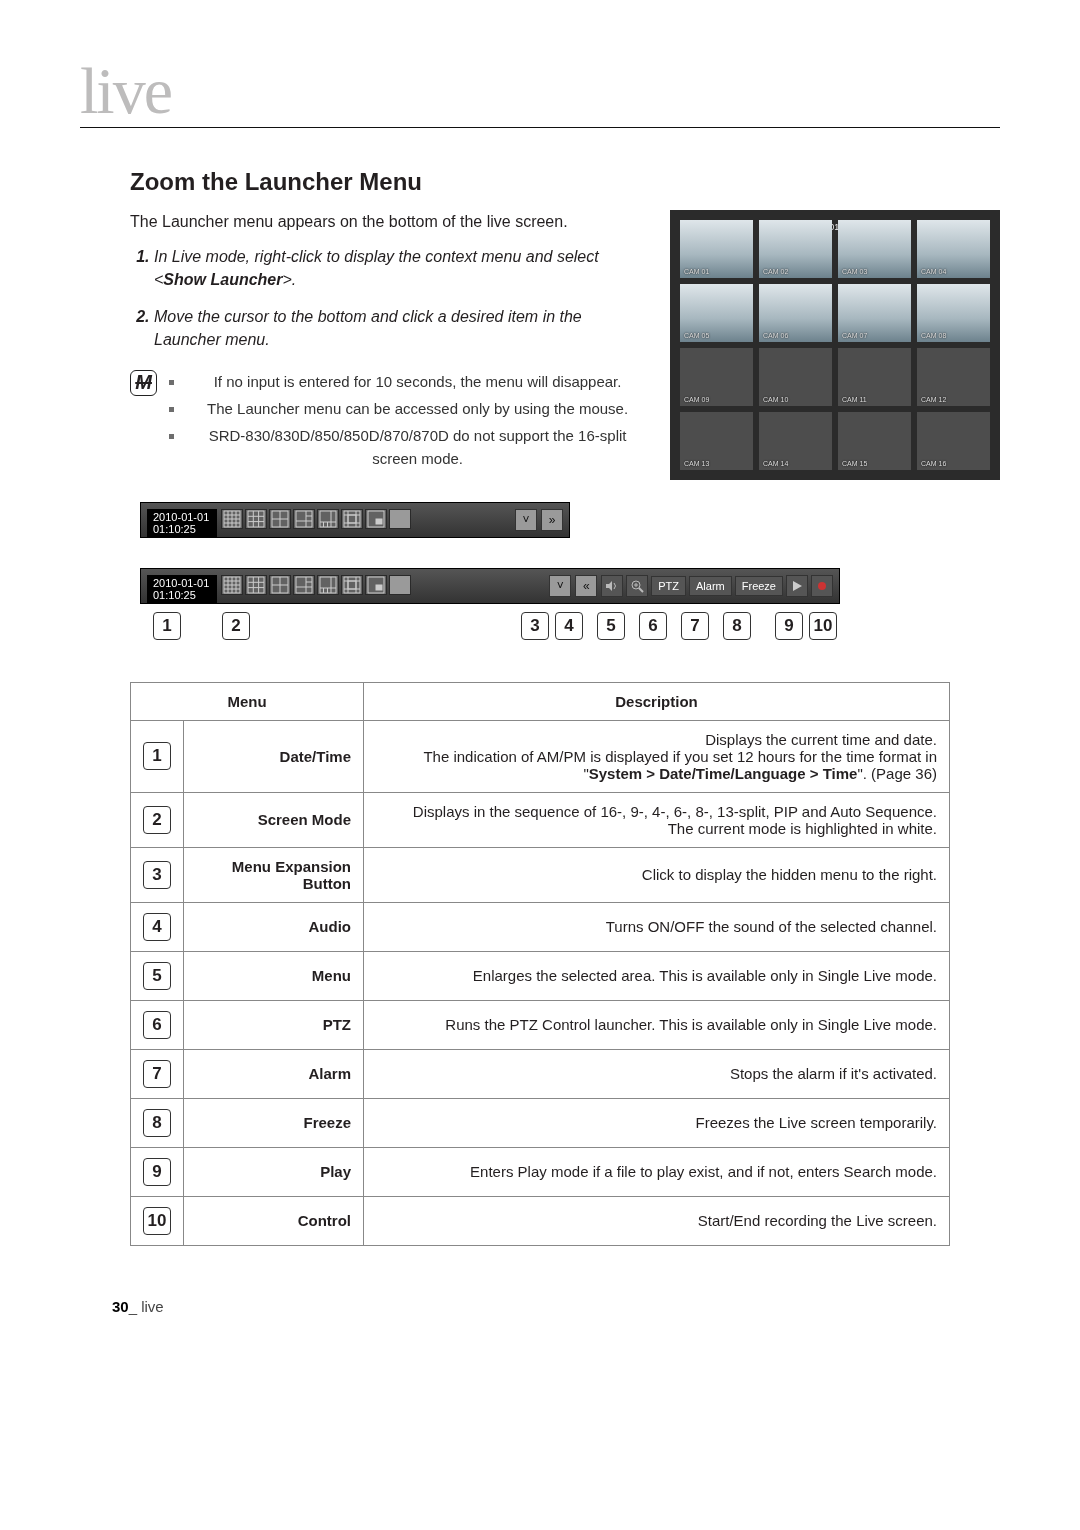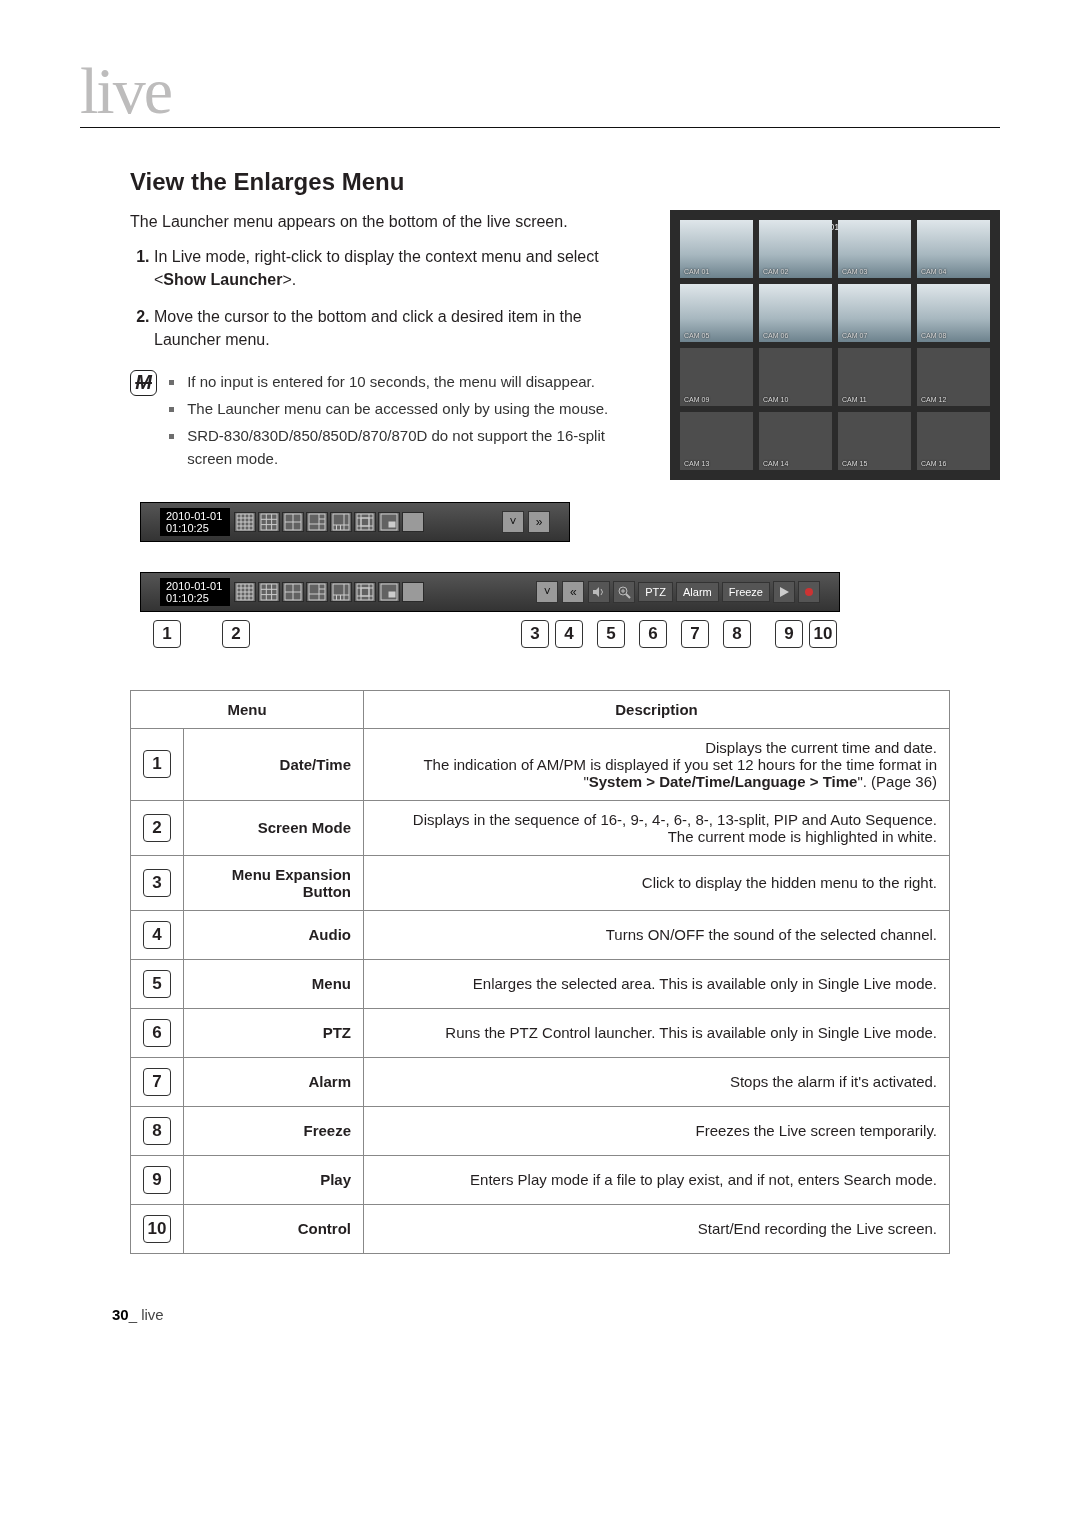--- a/index.html
+++ b/index.html
@@ -32,34 +32,34 @@
     margin: 0 0 14px 0;
     padding-left: 50px;
   }
 
   
   .intro-row { display: flex; align-items: flex-start; padding-left: 50px; gap: 22px; }
   .intro-text { flex: 1; font-size: 16px; line-height: 1.45; }
   .intro-text p { margin: 0 0 12px 0; }
 
   .ol { padding-left: 24px; margin: 10px 0; }
-  .ol li { margin-bottom: 14px; }
+  .ol li { margin-bottom: 14px; font-style: italic; }
   .ol li::marker { font-weight: bold; }
 
   .note-block { display: flex; align-items: flex-start; gap: 10px; margin-top: 18px; }
   .note-icon {
     width: 30px; height: 26px;
     border: 1.5px solid #222;
     border-radius: 6px;
     display: flex; align-items: center; justify-content: center;
     font-style: italic; font-weight: bold; font-size: 20px;
     text-decoration: line-through;
   }
   .note-list { margin: 0; padding-left: 18px; font-size: 15px; line-height: 1.55; }
-  .note-list li { list-style: square; color: #6d6d6d; padding-left: 2px; margin-bottom: 4px; }
+  .note-list li { list-style: square; color: #6d6d6d; padding-left: 2px; margin-bottom: 4px; text-align: center; }
   .note-list li span { color: #333; }
 
   
   .preview {
     width: 330px; flex-shrink: 0;
     background: #2b2b2b;
     padding: 10px;
     display: grid;
     grid-template-columns: repeat(4, 1fr);
     gap: 6px;
@@ -83,22 +83,22 @@
   }
 
   
   .launcher-bar {
     margin: 22px 0 0 60px;
     width: 430px;
     height: 36px;
     background: linear-gradient(#555,#333);
     border: 1px solid #000;
     display: flex;
-    align-items: center;
-    padding: 19px;
+    align-items: flex-start;
+    padding: 6px;
     gap: 4px;
   }
   .launcher-bar .dt {
     background: #000; color: #fff;
     font-size: 11px; line-height: 1.1;
     padding: 2px 6px; min-width: 70px;
   }
   .launcher-bar .mode-icons { display: flex; gap: 2px; flex: 1; }
   .mode-icons span {
     width: 22px; height: 20px; background: #626262;
@@ -152,21 +152,21 @@
 
 </style>
 </head>
 <body>
 
 <div class="page">
 
   <div class="header-title">live</div>
   <hr class="header-rule">
 
-  <h2 class="section-heading">View the Enlarges Menu</h2>
+  <h2 class="section-heading">Zoom the Launcher Menu</h2>
 
   <div class="intro-row">
     <div class="intro-text">
       <p>The Launcher menu appears on the bottom of the live screen.</p>
       <ol class="ol">
         <li>
           <span>In Live mode, right-click to display the context menu and select &lt;</span><b>Show Launcher</b><span>&gt;.</span>
         </li>
         <li>Move the cursor to the bottom and click a desired item in the Launcher menu.</li>
       </ol>

